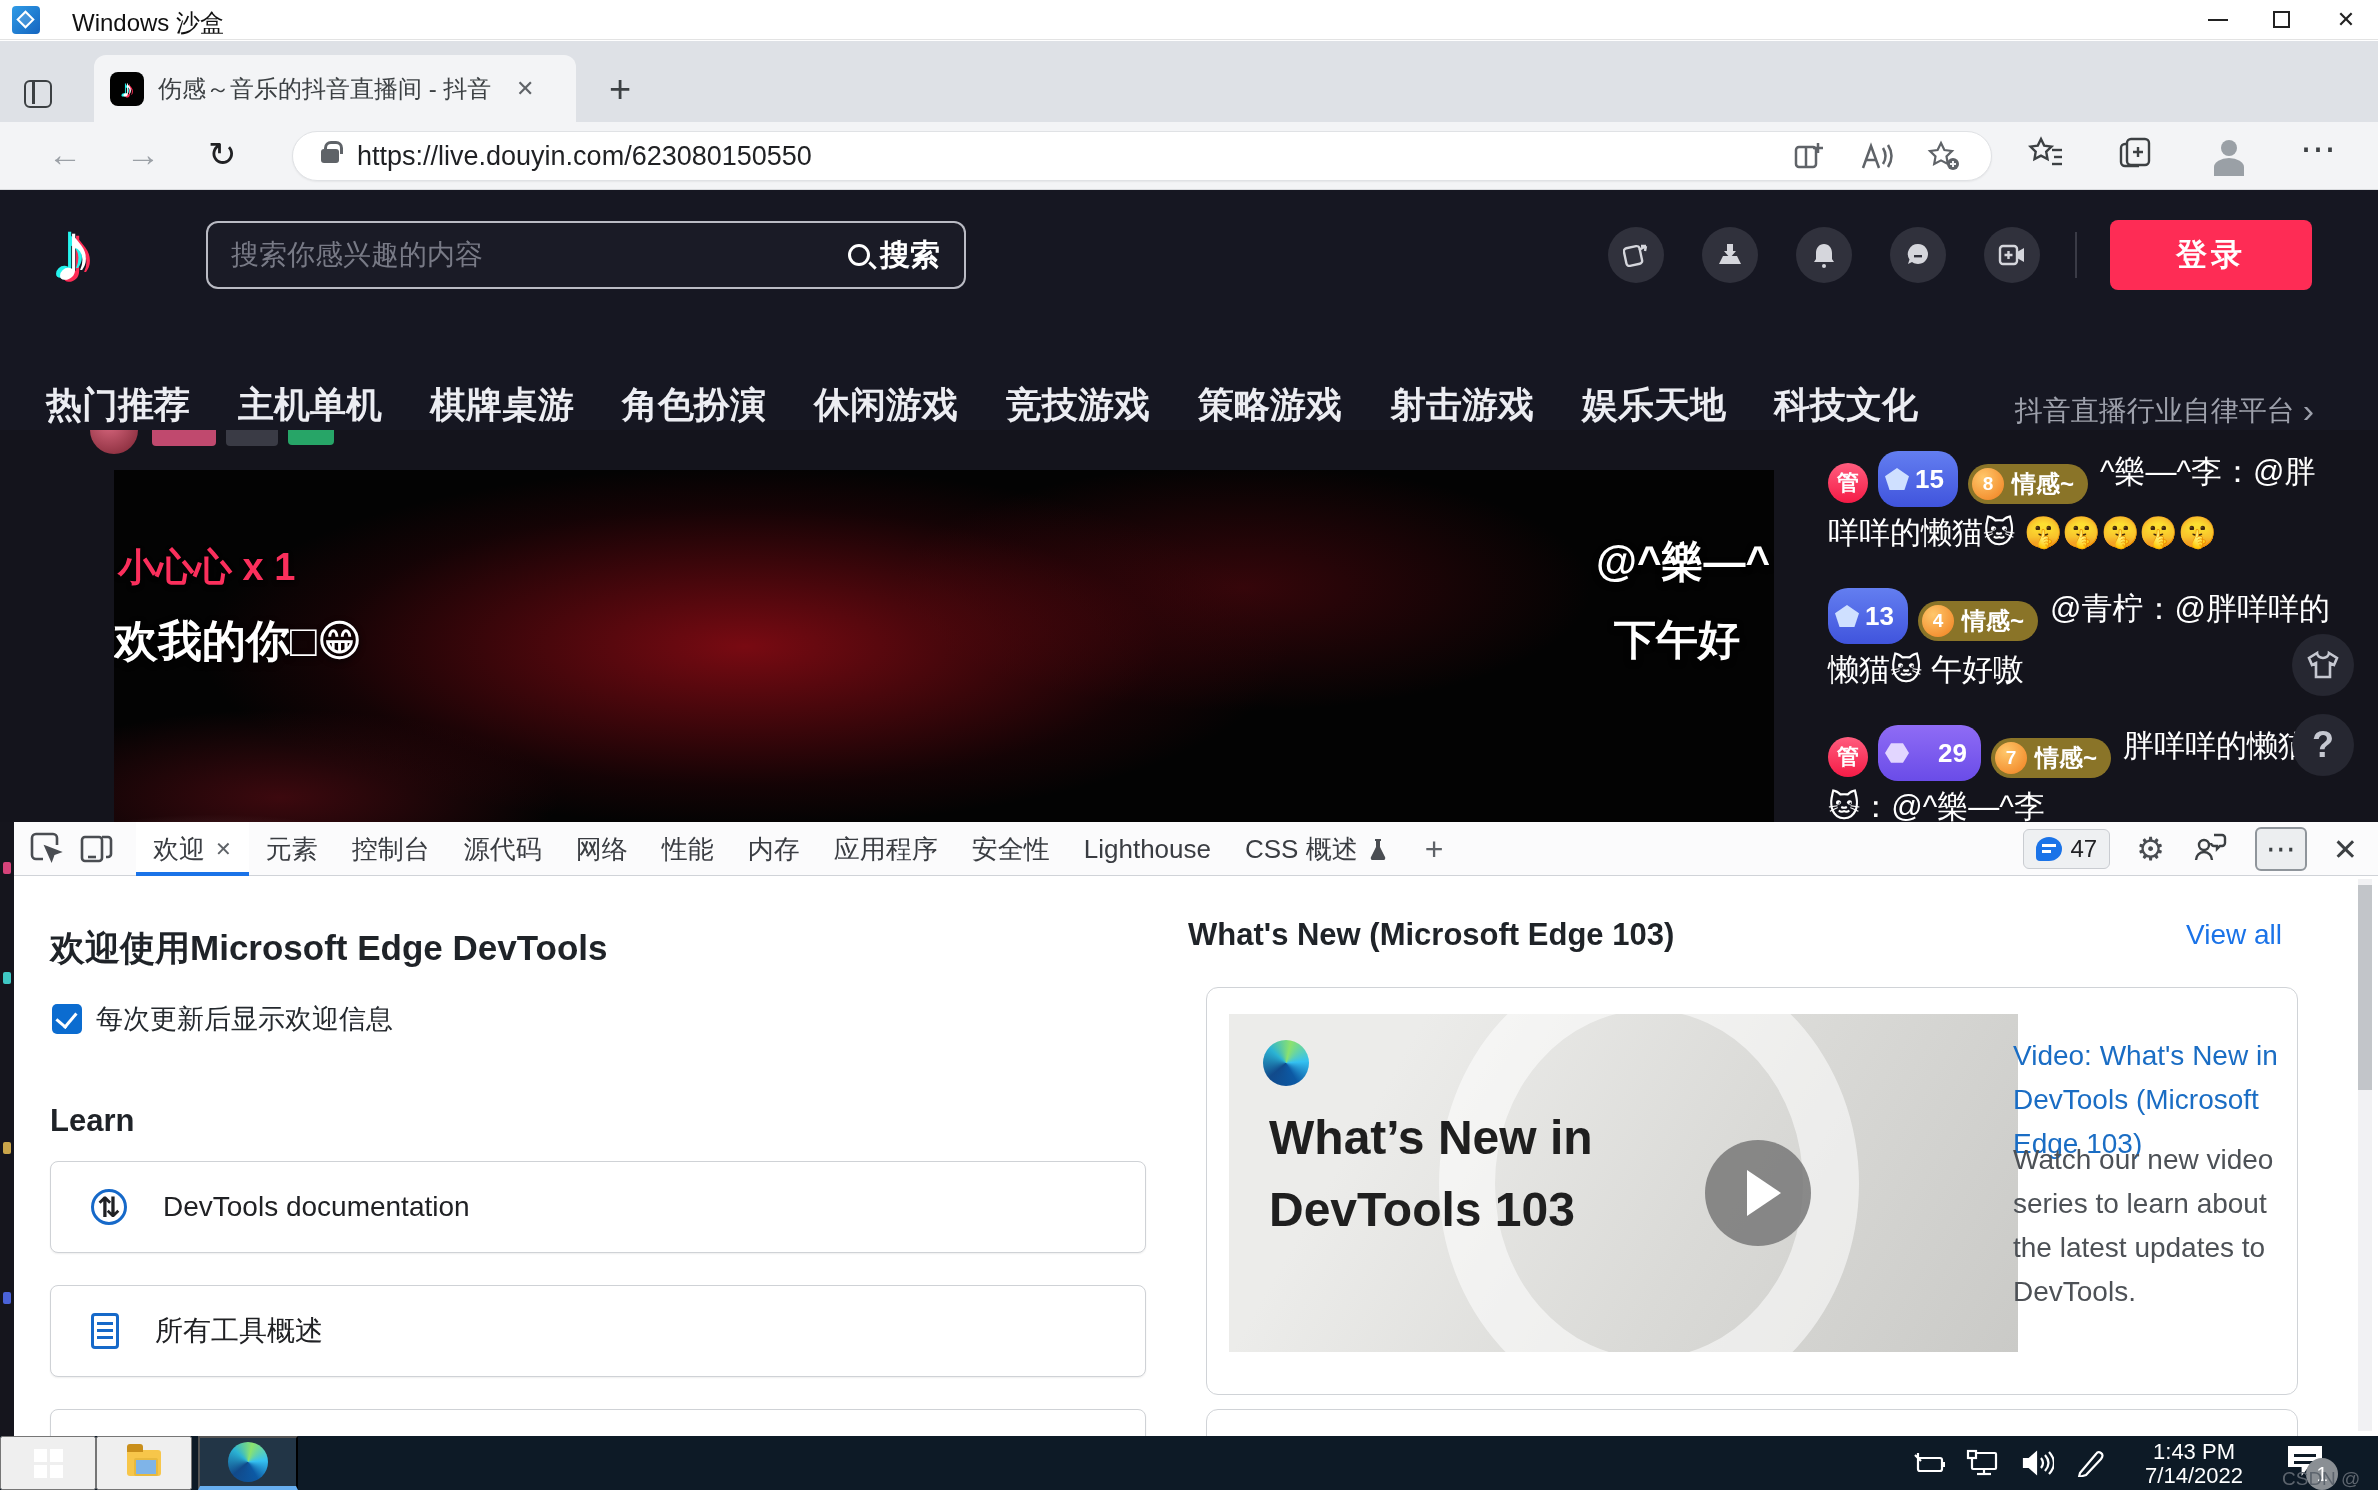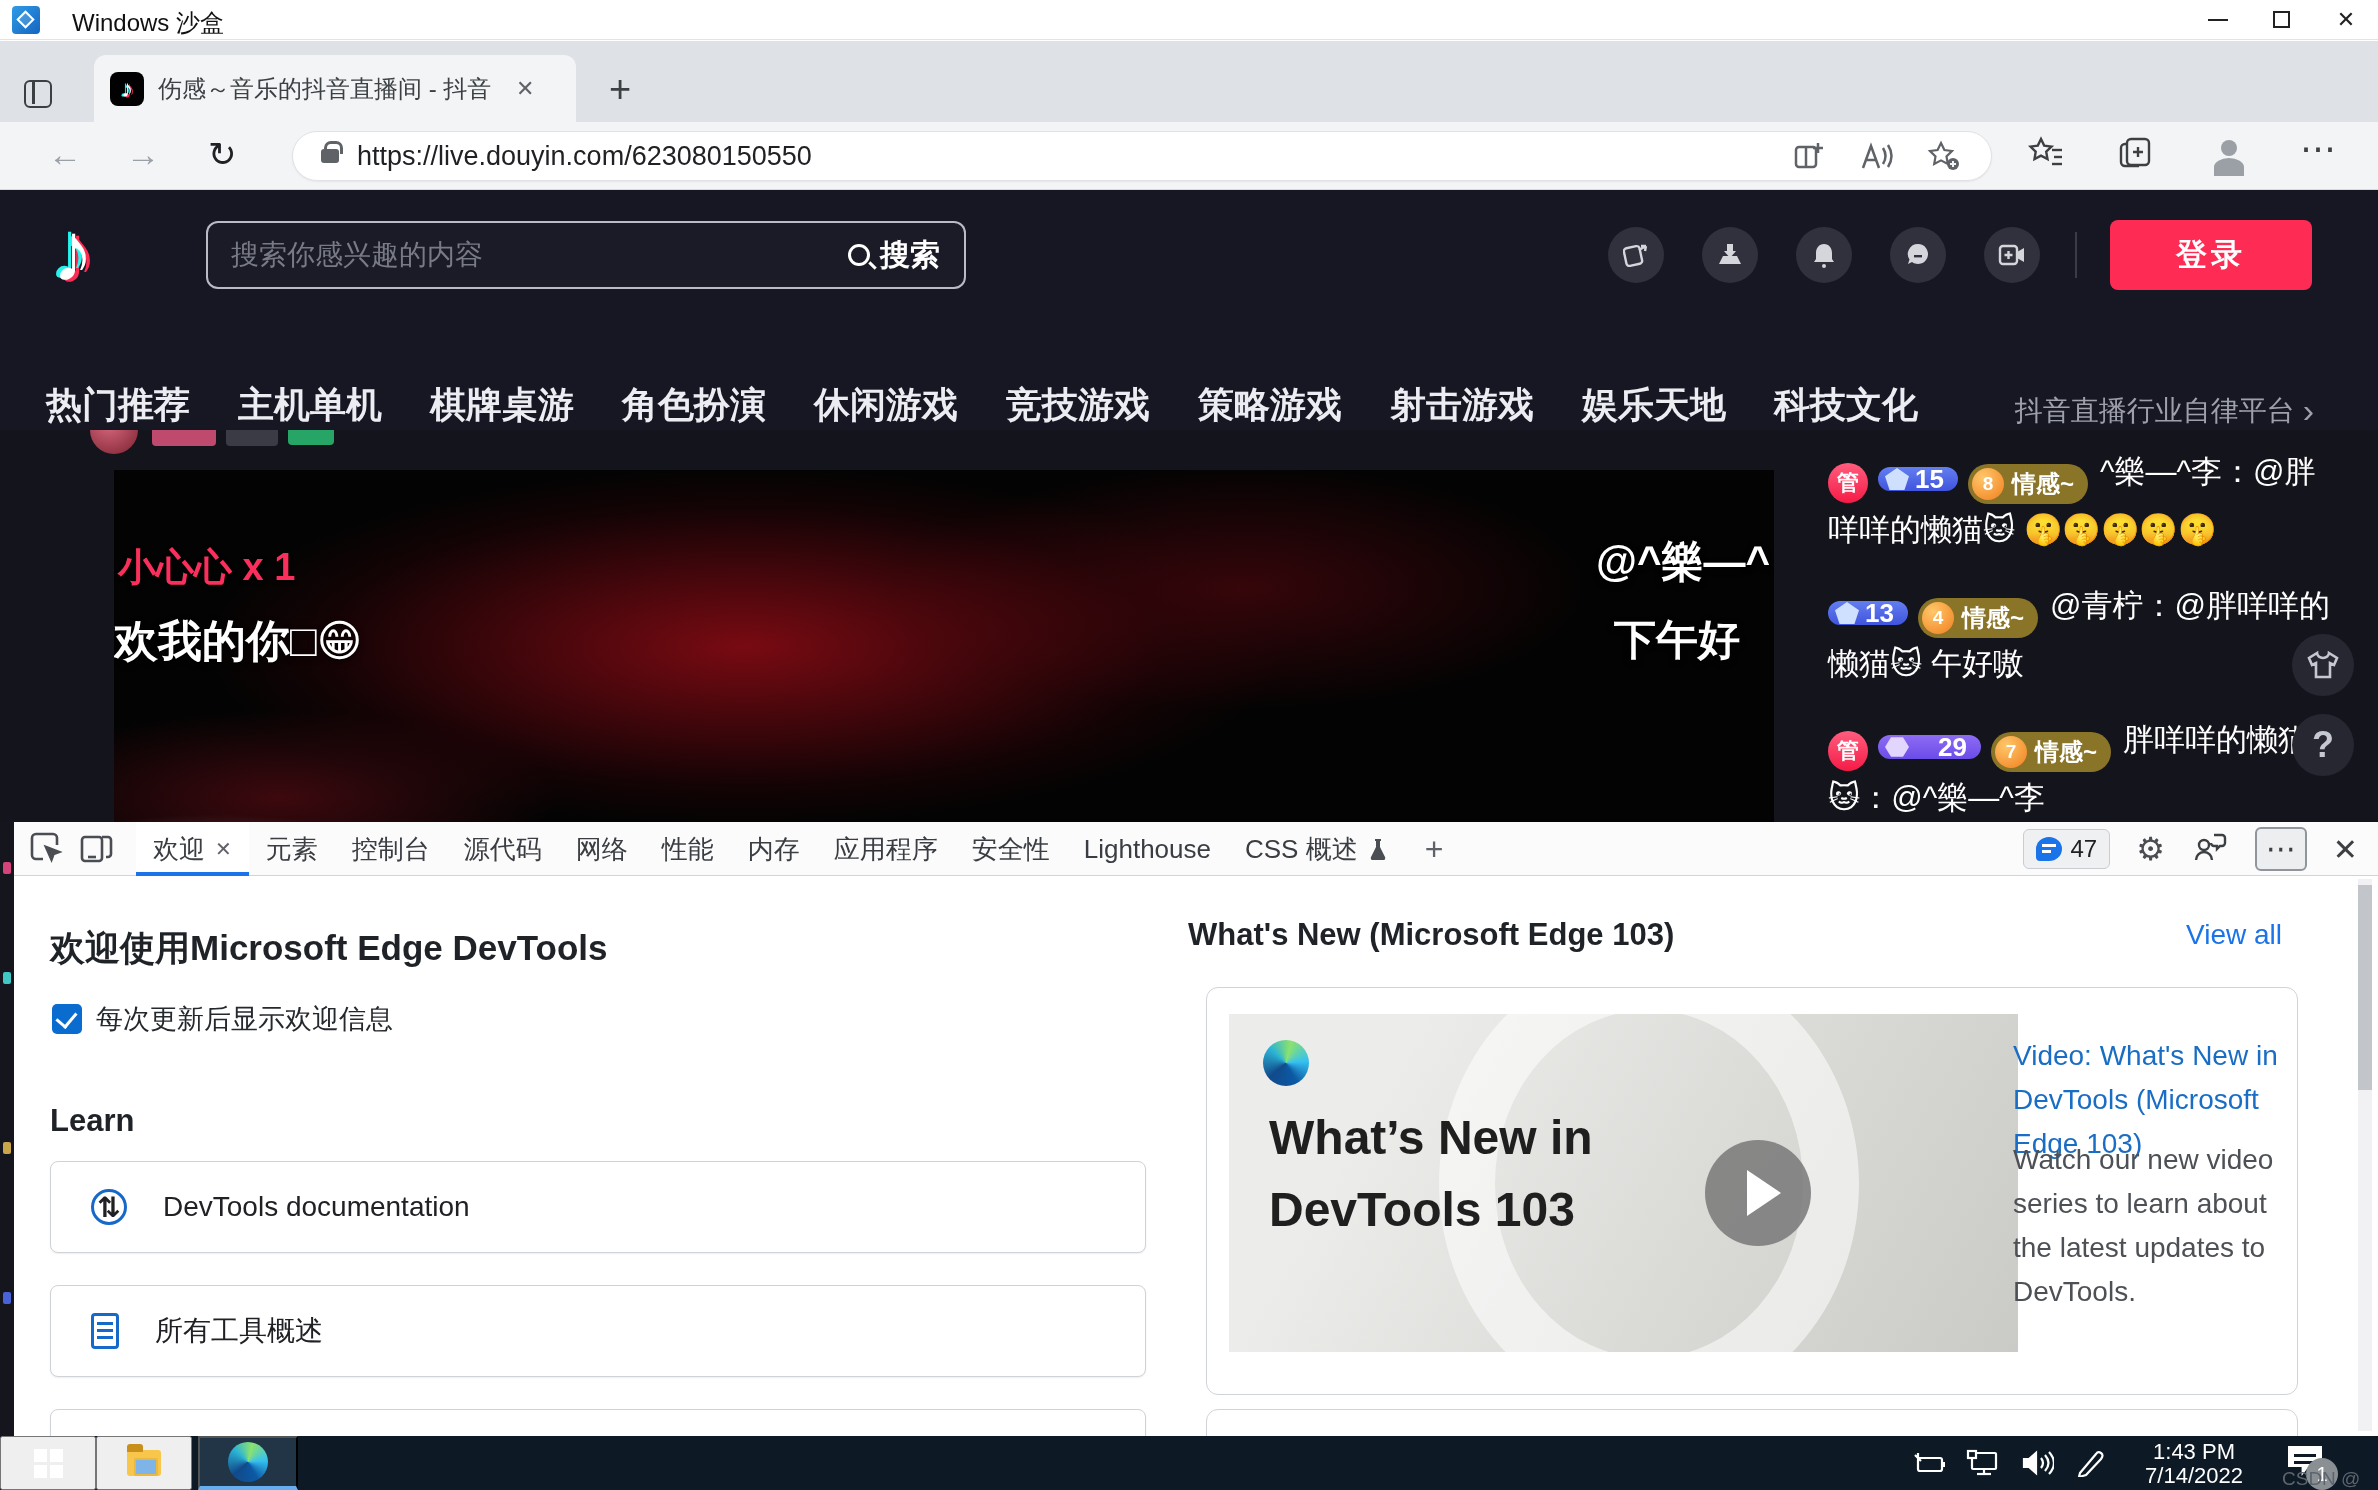--- a/index.html
+++ b/index.html
@@ -84,21 +84,21 @@
   .ov { position:absolute; font-weight:bold; white-space:nowrap; }
   .ov-gift { left:4px; top:72px; font-size:38px; color:#fb2f5c; text-shadow:0 2px 4px rgba(0,0,0,.8); }
   .ov-caption { left:0px; top:142px; font-size:44px; color:#fff; text-shadow:0 2px 6px rgba(0,0,0,.9); }
   .ov-mention { right:4px; top:64px; font-size:42px; color:#fff; text-shadow:0 2px 6px rgba(0,0,0,.9); }
   .ov-greet { right:34px; top:142px; font-size:42px; color:#fff; text-shadow:0 2px 6px rgba(0,0,0,.9); }
 
   .chat { position:absolute; left:1828px; top:16px; width:508px; }
   .chat-msg { font-size:31px; font-weight:500; color:#fff; line-height:52px; margin-bottom:24px; word-break:break-all; }
   .b-admin { display:inline-flex; align-items:center; justify-content:center; width:40px; height:40px; border-radius:50%;
              background:linear-gradient(180deg,#ff5d7e,#f51b46); color:#fff; font-size:22px; font-weight:bold; vertical-align:-8px; margin-right:10px; }
-  .b-level { display:inline-flex; align-items:center; gap:6px; height:24px; border-radius:20px; padding:0 14px 0 7px;
+  .b-level { display:inline-flex; align-items:center; gap:6px; height:56px; border-radius:20px; padding:0 14px 0 7px;
              background:linear-gradient(180deg,#637ef0,#4054dd); vertical-align:-8px; margin-right:10px; }
   .b-level.purple { background:linear-gradient(180deg,#8f6cf5,#6a4ce8);gap:29px; }
   .b-level b { color:#fff; font-size:26px; font-weight:bold; }
   .gem { width:24px; height:22px; background:#cfe0ff; clip-path:polygon(50% 0,100% 38%,81% 100%,19% 100%,0 38%); }
   .gem.hex { background:#e2d6ff; clip-path:polygon(25% 6%,75% 6%,100% 50%,75% 94%,25% 94%,0 50%); }
   .b-club { display:inline-flex; align-items:center; gap:8px; height:40px; border-radius:20px; padding:0 14px 0 4px;
             background:#8a7428; vertical-align:-8px; margin-right:12px; }
   .heart { display:inline-flex; align-items:center; justify-content:center; width:32px; height:32px; border-radius:50%;
            background:radial-gradient(circle at 35% 30%,#ffc76a,#f07f1f); color:#fff; font-size:19px; font-weight:bold; }
   .b-club b { color:#fff; font-size:24px; font-weight:bold; }

